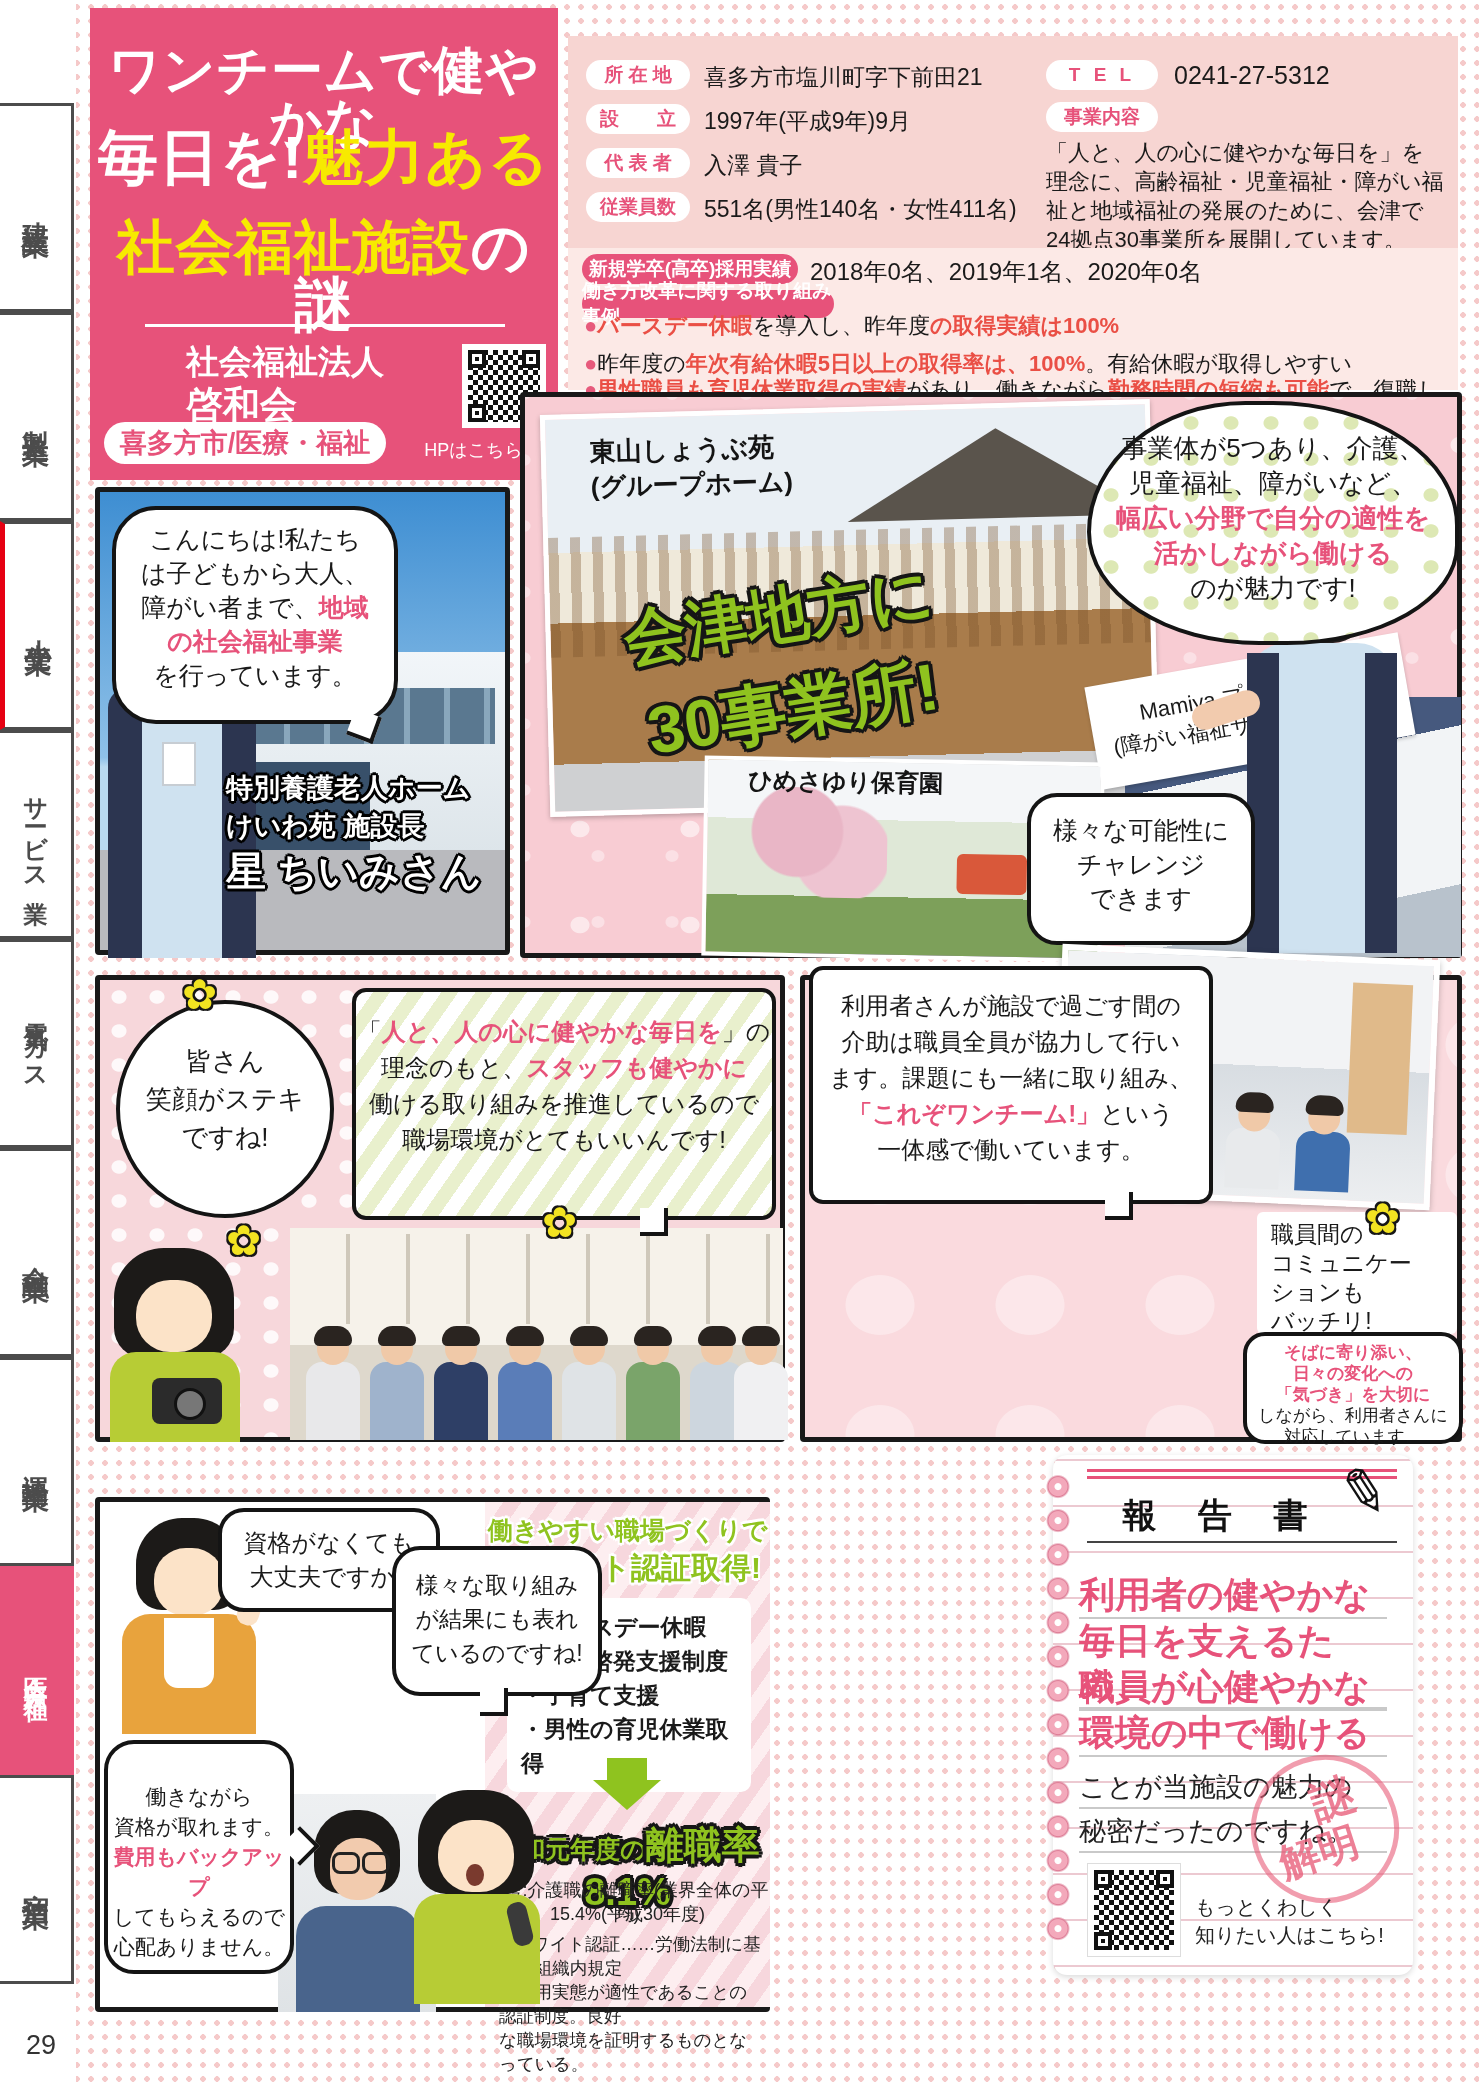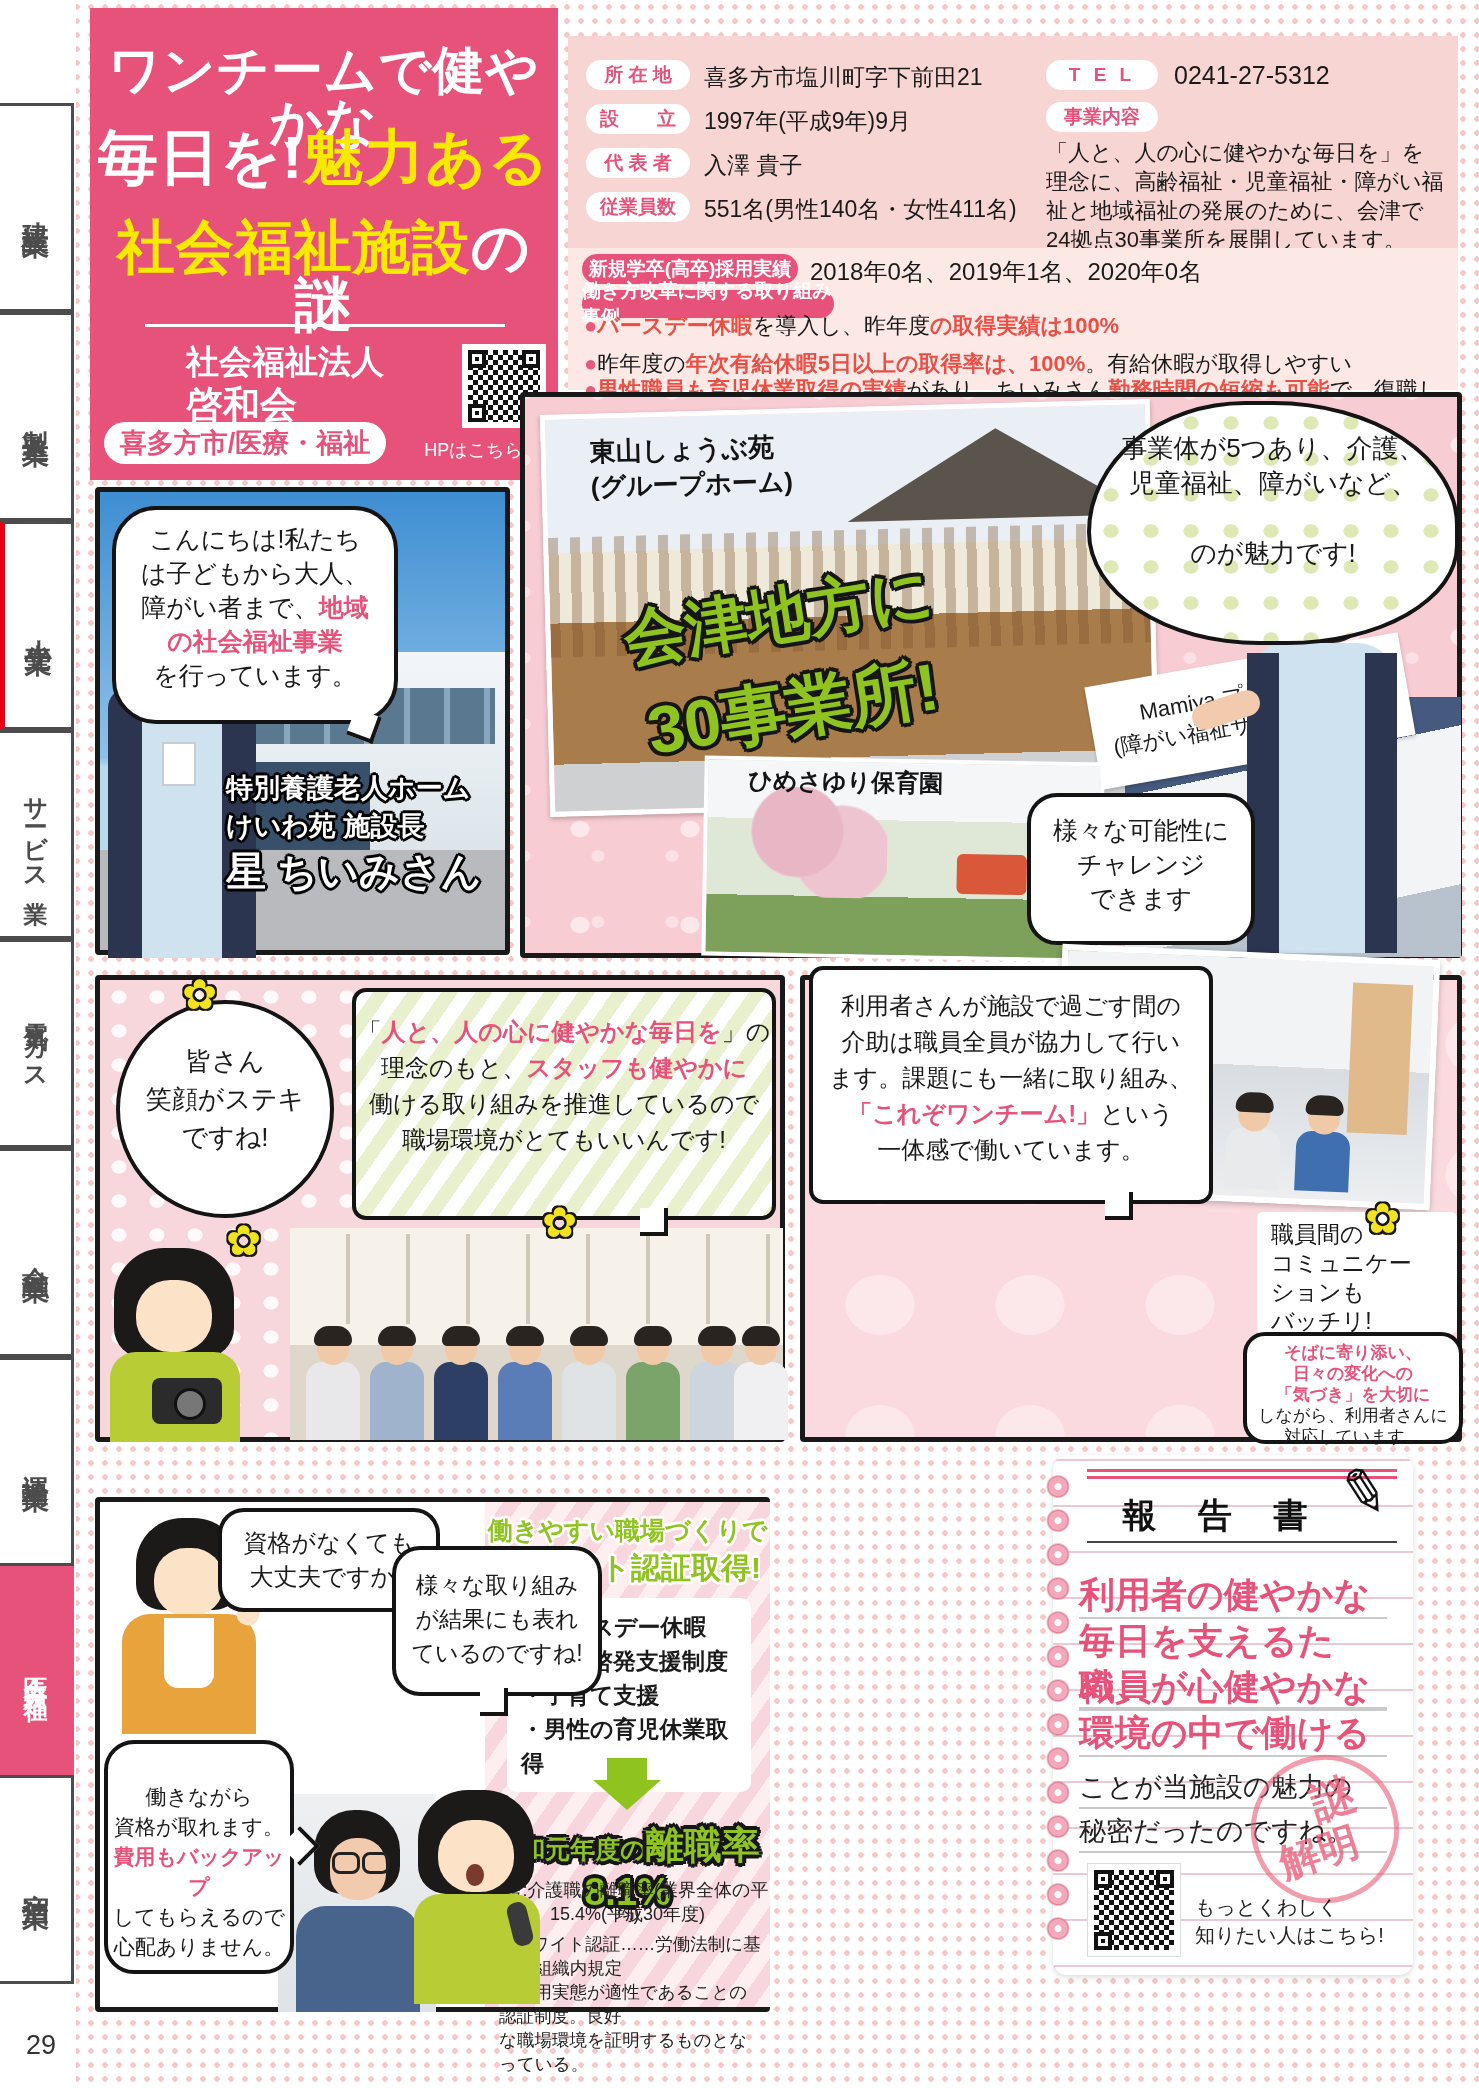--- a/index.html
+++ b/index.html
@@ -146,21 +146,21 @@
     <div class="abs ival" style="left:606px;top:25px;font-size:25px">0241-27-5312</div>
     <div class="abs pill-w" style="left:478px;top:66px;width:112px;height:30px">事業内容</div>
     <div class="abs" style="left:478px;top:102px;width:400px;font-size:22px;line-height:29px">「人と、人の心に健やかな毎日を」を理念に、高齢福祉・児童福祉・障がい福祉と地域福祉の発展のために、会津で24拠点30事業所を展開しています。</div>
   </div>
   <div class="abs info-bot">
     <div class="abs pill-p" style="left:14px;top:6px;width:216px;height:30px">新規学卒(高卒)採用実績</div>
     <div class="abs ival" style="left:242px;top:8px;font-size:24px">2018年0名、2019年1名、2020年0名</div>
     <div class="abs pill-p" style="left:14px;top:42px;width:252px;height:28px">働き方改革に関する取り組み事例</div>
     <div class="abs bullets" style="left:16px;top:64px"><span class="sg-dot">●</span><span class="sg-red">バースデー休暇</span><span>を導入し、昨年度</span><span class="sg-red">の取得実績は100%</span></div>
     <div class="abs bullets" style="left:16px;top:102px"><span class="sg-dot">●</span><span>昨年度の</span><span class="sg-red">年次有給休暇5日以上の取得率は、100%</span><span>。有給休暇が取得しやすい</span></div>
-    <div class="abs bullets" style="left:16px;top:128px"><span class="sg-dot">●</span><span class="sg-red">男性職員も育児休業取得の実績</span><span>があり、ちいみさん</span><span class="sg-red">勤務時間の短縮も可能</span><span>で、復職しやすい</span></div>
+    <div class="abs bullets" style="left:16px;top:128px"><span class="sg-dot">●</span><span class="sg-red">男性職員も育児休業取得の実績</span><span>があり、働きながら</span><span class="sg-red">勤務時間の短縮も可能</span><span>で、復職しやすい</span></div>
   </div>
 
   <div class="abs frame" style="left:95px;top:487px;width:415px;height:468px;background:linear-gradient(#3e8ed2,#8fc1e8 58%,#b9d9ef 60%)">
     <div class="abs" style="left:80px;top:160px;right:0;height:200px;background:linear-gradient(#f2f6f9,#dde5ea)"></div>
     <div class="abs" style="left:110px;top:196px;right:10px;height:56px;background:repeating-linear-gradient(90deg,#5a7890 0 34px,#89a7bc 34px 40px)"></div>
     <div class="abs" style="left:150px;top:270px;width:120px;height:90px;background:#38506a"></div>
     <div class="abs" style="left:0;bottom:0;right:0;height:100px;background:#b9babe"></div>
 
     <div class="abs">
       <div class="abs" style="left:28px;top:78px;width:104px;height:110px;background:#231f1e;border-radius:48px 48px 34px 34px"></div>
@@ -210,21 +210,22 @@
       <div class="abs" style="left:740px;top:142px;width:100px;height:104px;background:#231f1e;border-radius:46px 46px 32px 32px"></div>
       <div class="abs" style="left:758px;top:166px;width:62px;height:72px;background:#f2cbae;border-radius:28px"></div>
       <div class="abs" style="left:722px;top:246px;width:150px;height:310px;background:#cfe2f0;border-radius:40px 40px 0 0"></div>
       <div class="abs" style="left:722px;top:256px;width:32px;height:300px;background:#2c3550"></div>
       <div class="abs" style="left:840px;top:256px;width:32px;height:300px;background:#2c3550"></div>
       <div class="abs" style="left:666px;top:300px;width:70px;height:26px;background:#f2cbae;border-radius:13px;transform:rotate(-18deg)"></div>
     </div>
 
     <div class="abs bubble clouddots pre ctr" style="left:562px;top:4px;width:372px;height:244px;border-radius:46% 54% 50% 50%/58% 55% 44% 50%;font-size:26px;line-height:35px;padding-top:26px;"><span>事業体が5つあり、介護、
 児童福祉、障がいなど、
-</span><span>
+</span><span class="sg-hl">幅広い分野で自分の適性を
+活かしながら働ける</span><span>
 のが魅力です!</span></div>
 
     <div class="abs bubble pre ctr" style="left:502px;top:396px;width:228px;height:152px;border-radius:30px;font-size:25px;line-height:34px;padding-top:16px">様々な可能性に
 チャレンジ
 できます</div>
 
   </div>
 
   <div class="abs panel2l frame">
 

